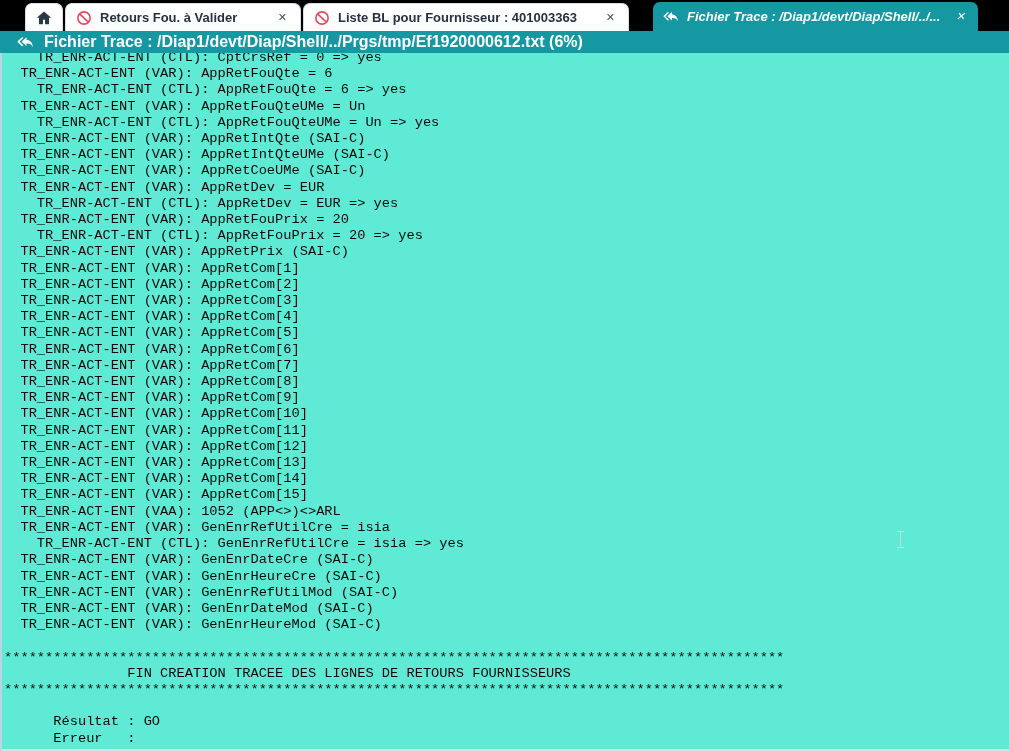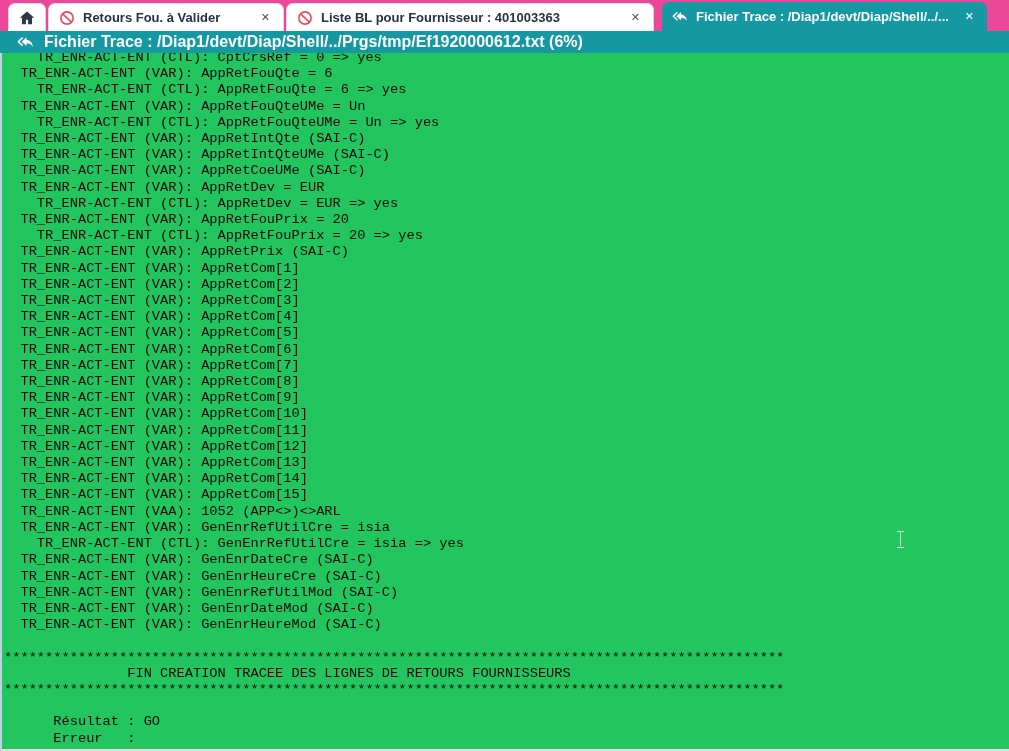--- a/index.html
+++ b/index.html
@@ -6,38 +6,38 @@
   html, body { width: 1009px; height: 751px; overflow: hidden; }
   body {
     font-family: "Liberation Sans", sans-serif;
     background: #ffffff;
     position: relative;
   }
 
   
   .tabbar {
     position: absolute; top: 0; left: 0; right: 0; height: 31px;
-    background: #ec4899;
+    background: #000000;
     display: flex; align-items: flex-end;
-    padding-left: 8px;
+    padding-left: 25px;
   }
   .tab {
     height: 28px;
     background: #ffffff;
     border: 1px solid #d7dce1;
     border-bottom: none;
     border-radius: 7px 7px 0 0;
     display: flex; align-items: center;
     padding: 0 10px;
     cursor: default;
   }
   .tab.home { width: 38px; justify-content: center; margin-right: 2px; }
   .tab.t1 { width: 236px; margin-right: 2px; }
-  .tab.t2 { width: 368px; margin-right: 8px; justify-content: center; }
-  .tab.t3 { width: 325px; }
+  .tab.t2 { width: 326px; margin-right: 24px; justify-content: center; }
+  .tab.t3 { width: 325px; font-style: italic; }
   .tab .tab-label {
     font-size: 13px; font-weight: 600; color: #253241;
     white-space: nowrap; overflow: hidden;
     margin-left: 8px; flex: 1 1 auto;
   }
   .tab .tab-close {
     font-size: 11px; color: #46525e; margin-left: 10px;
     flex: 0 0 auto; line-height: 1; padding: 2px 3px;
   }
   .tab.active {
@@ -59,21 +59,21 @@
   }
   .titlebar .tb-icon { width: 17px; height: 15px; display: block; }
   .titlebar .tb-title {
     color: #ffffff; font-size: 16px; font-weight: 700;
     margin-left: 10px; white-space: nowrap;
   }
 
   
   .content {
     position: absolute; top: 53px; left: 0; right: 0; bottom: 0;
-    background: #22c55e;
+    background: #5eead4;
     border-left: 2px solid #b9d4e3;
     border-bottom: 2px solid #dbe0e5;
     overflow: hidden;
   }
   .content pre {
     font-family: "Liberation Mono", monospace;
     font-size: 13.7px;
     line-height: 16.2px;
     color: #0a0a0a;
     white-space: pre;

